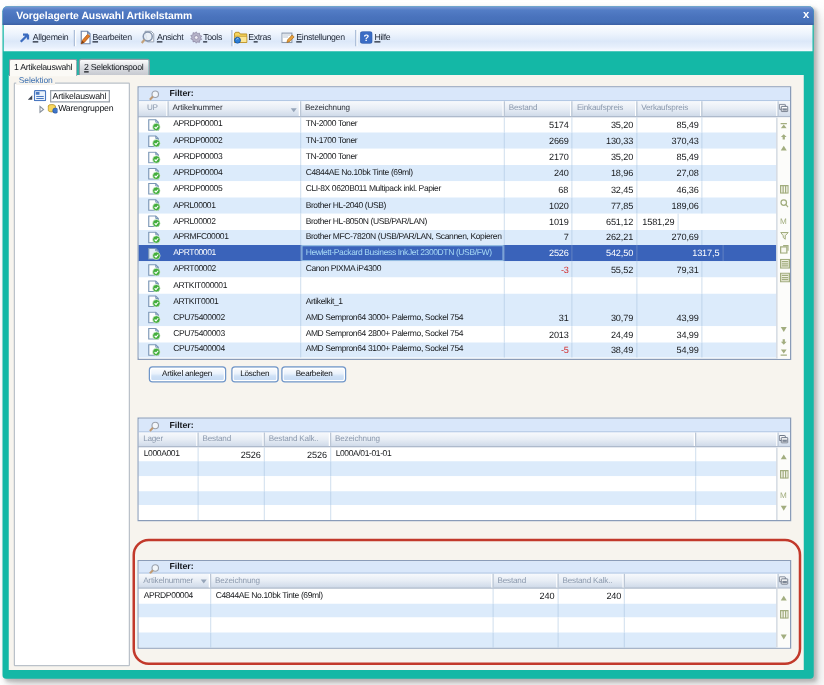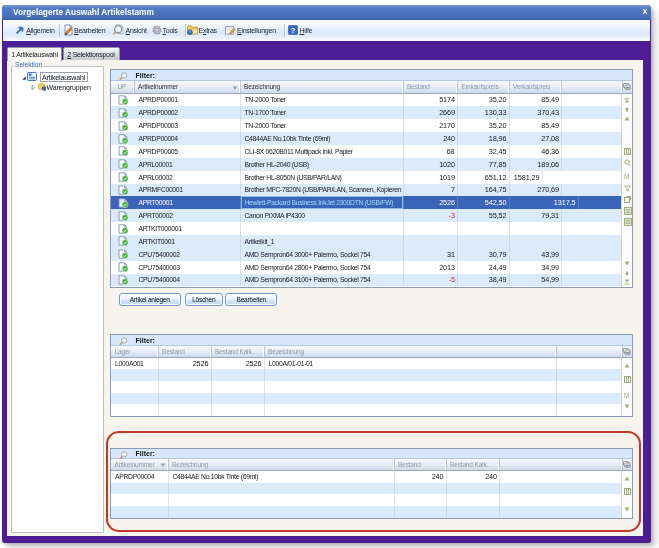--- a/index.html
+++ b/index.html
@@ -1,15 +1,15 @@
 <!DOCTYPE html>
 <html><head><meta charset="utf-8"><title>t</title><style>
 *{margin:0;padding:0;box-sizing:border-box}
 html,body{width:659px;height:548px;background:#fff;font-family:"Liberation Sans",sans-serif;overflow:hidden}
-#win{position:absolute;left:2px;top:5px;width:649px;height:537.5px;background:#4c1d95;border-radius:4px 4px 3px 3px;box-shadow:2px 2px 3px rgba(140,140,140,.5),5px 6px 9px rgba(160,160,160,.38)}
+#win{position:absolute;left:2px;top:5px;width:649px;height:537.5px;background:#14b8a6;border-radius:4px 4px 3px 3px;box-shadow:2px 2px 3px rgba(140,140,140,.5),5px 6px 9px rgba(160,160,160,.38)}
 #title{position:absolute;left:0;top:0;width:100%;height:14.5px;border-radius:4px 4px 0 0;background:linear-gradient(180deg,#7e9bd4 0%,#537dc6 20%,#4a73bd 55%,#4570b8 85%,#3c60a4 100%);color:#fff;font-size:8.3px;font-weight:bold;line-height:15.5px;padding-left:11px}
 #xbtn{position:absolute;right:3.5px;top:0;color:#fff;font-size:9px;font-weight:bold;line-height:13px}
 #tbar{position:absolute;left:1px;top:14.5px;width:647px;height:21px;background:linear-gradient(180deg,#fdfeff 0%,#ecf3fd 35%,#dce8f9 62%,#e6effc 82%,#f7faff 100%)}
 .tbi{position:absolute;top:5px}
 .tbt{position:absolute;top:0;height:21px;line-height:22px;font-size:7px;letter-spacing:-0.25px;color:#1c2433}
 .tbs{position:absolute;top:4px;height:13px;width:1px;background:#aec0da;box-shadow:1px 0 0 #fdfdfd}
 u{text-decoration:underline}
 #tab1{position:absolute;left:5px;top:41.5px;width:55px;height:14px;background:#fbfaf6;border:1px solid #8d97a5;border-bottom:none;border-radius:2px 2px 0 0;font-size:7px;letter-spacing:-0.25px;line-height:13.5px;text-align:center;color:#15181d;z-index:3}
 #tab2{position:absolute;left:60.5px;top:42px;width:57px;height:13.5px;background:linear-gradient(180deg,#fcfcfc 0%,#dfe1e5 45%,#c6c9d0 100%);border:1px solid #8f96a2;border-radius:2px 2px 0 0;font-size:7px;letter-spacing:-0.25px;line-height:13px;text-align:center;color:#15181d}
 #page{position:absolute;left:5px;top:55px;width:636px;height:476px;background:#f7f4ee}
@@ -275,21 +275,21 @@
               <svg width="11" height="10" viewBox="0 0 11 10" style="display:block">
                 <path d="M1 0.8h5.6l2 2V9.2H1z" fill="#fdfefe" stroke="#7a96b6" stroke-width="0.9"></path>
                 <path d="M6.6 0.8v2h2" fill="none" stroke="#7a96b6" stroke-width="0.8"></path>
                 <circle cx="7.1" cy="6.6" r="3" fill="#42ae3c" stroke="#eaf6e6" stroke-width="0.5"></circle>
                 <path d="M5.7 6.6l1.1 1.1 1.8-2.1" stroke="#fff" stroke-width="0.9" fill="none"></path>
               </svg>
             </span>
             <span class="cell lft" style="left:23.5px;width:106px">APRMFC00001</span>
             <span class="cell lft" style="left:129.5px;width:163px">Brother MFC-7820N (USB/PAR/LAN, Scannen, Kopieren</span>
             <span class="cell num" style="left:292.5px;width:54.5px">7</span>
-            <span class="cell num" style="left:347px;width:51.5px">164,75</span>
+            <span class="cell num" style="left:347px;width:51.5px">262,21</span>
             <span class="cell num" style="left:398.5px;width:52.5px">270,69</span>
           </div>
           <div class="row sel">
             <span class="upc">
               <svg width="11" height="10" viewBox="0 0 11 10" style="display:block">
                 <path d="M1 0.8h5.6l2 2V9.2H1z" fill="#dfeaf6" stroke="#7a96b6" stroke-width="0.9"></path>
                 <path d="M6.6 0.8v2h2" fill="none" stroke="#7a96b6" stroke-width="0.8"></path>
                 <circle cx="7.1" cy="6.6" r="3" fill="#42ae3c" stroke="#eaf6e6" stroke-width="0.5"></circle>
                 <path d="M5.7 6.6l1.1 1.1 1.8-2.1" stroke="#fff" stroke-width="0.9" fill="none"></path>
               </svg>

